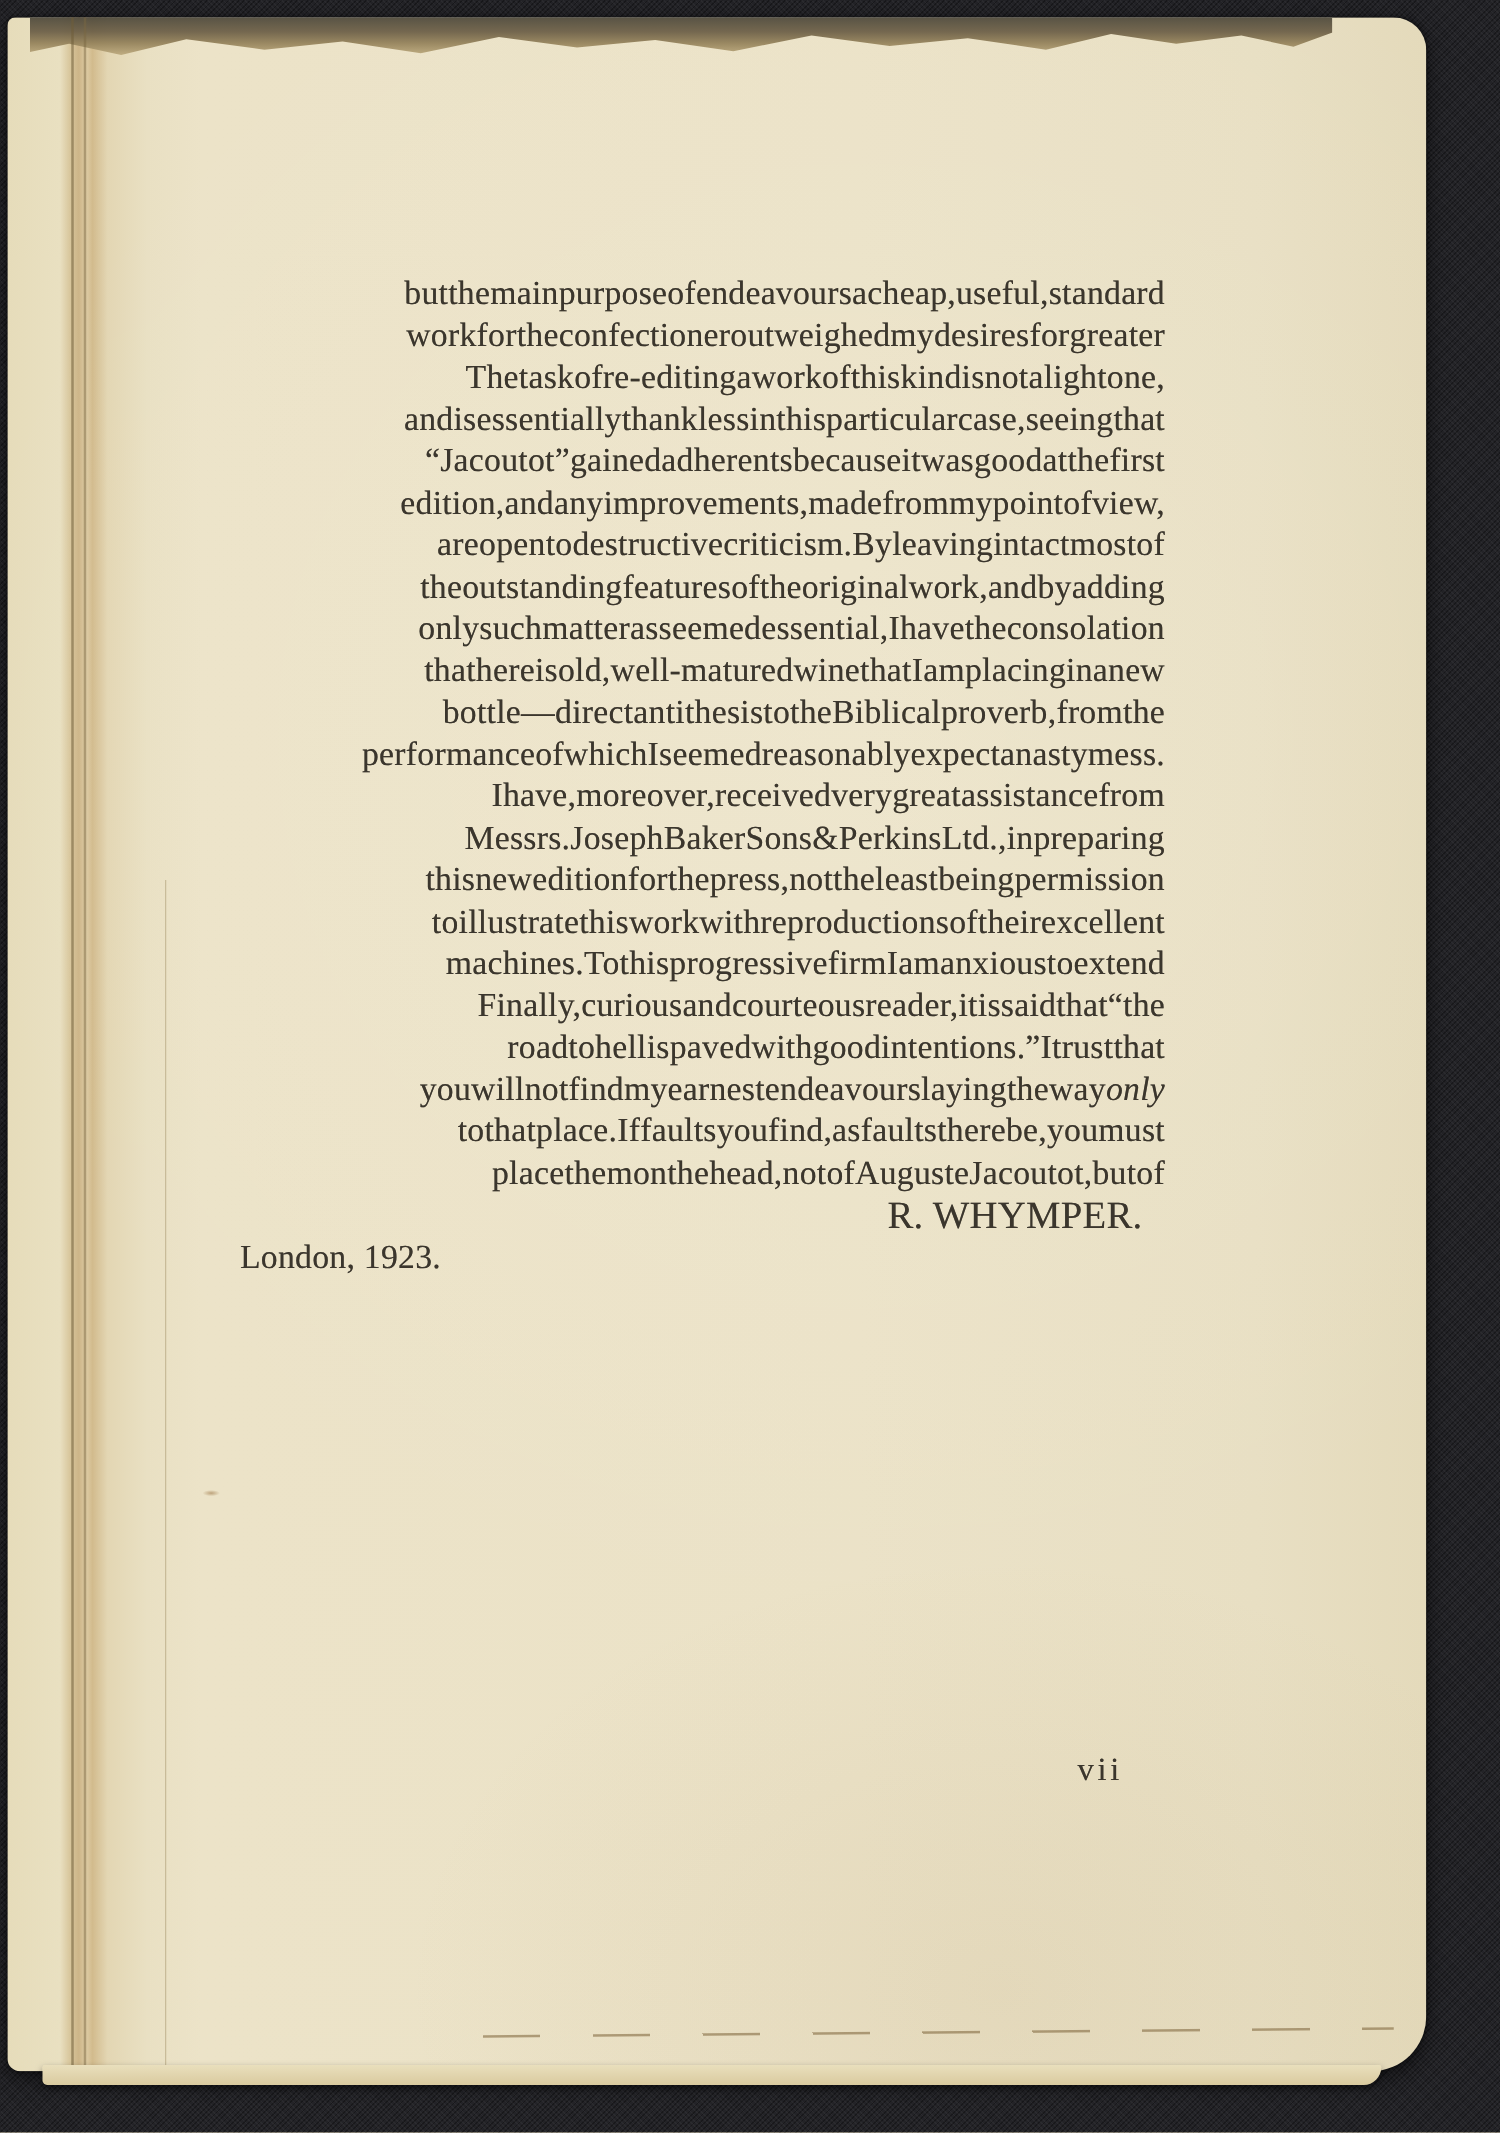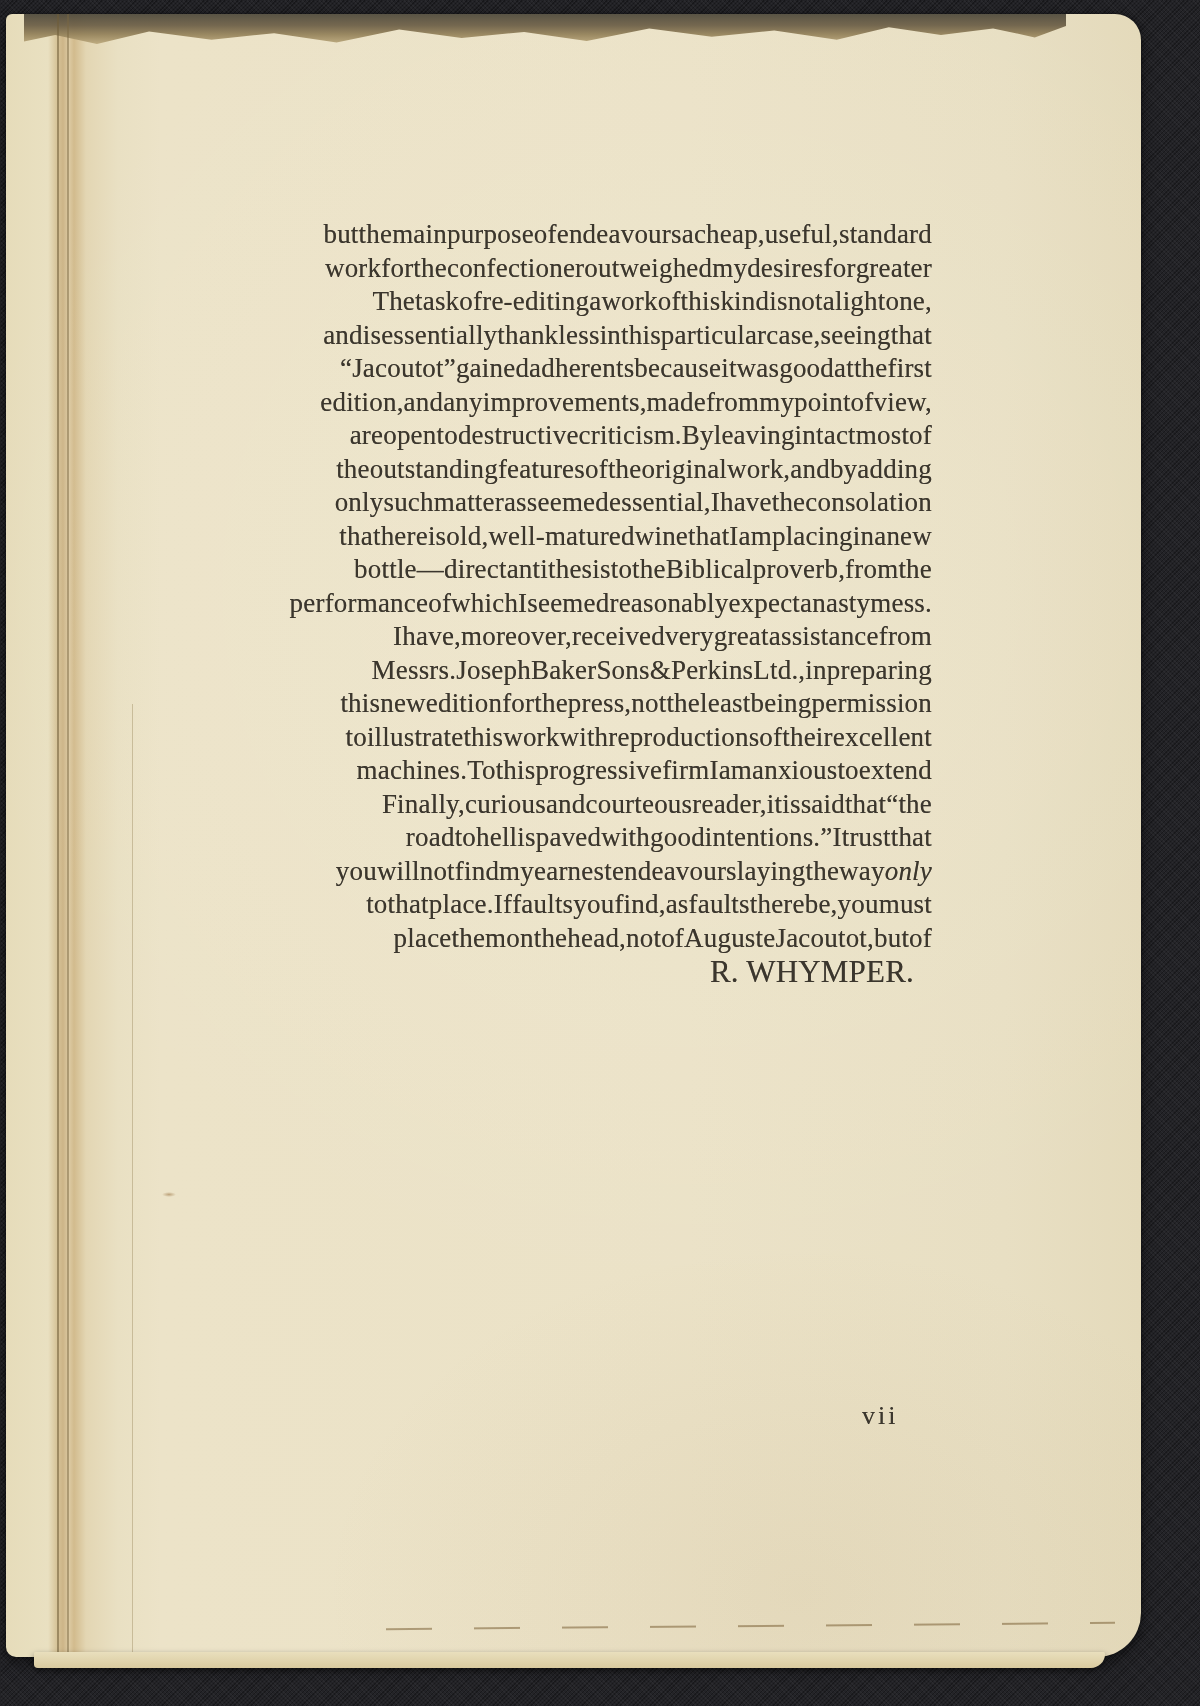--- a/index.html
+++ b/index.html
@@ -365,18 +365,19 @@
             <span>not</span>
             <span>of</span>
             <span>Auguste</span>
             <span>Jacoutot,</span>
             <span>but</span>
             <span>of</span>
           </div>
         </div>
       </div>
     <div class="sig">R. WHYMPER.</div>
+    <div class="dateline">London, 1923.</div>
   </div>
 
   <div class="pagenum">vii</div>
 
   <div class="underpages"></div>
 </div>
 
 </body></html>

